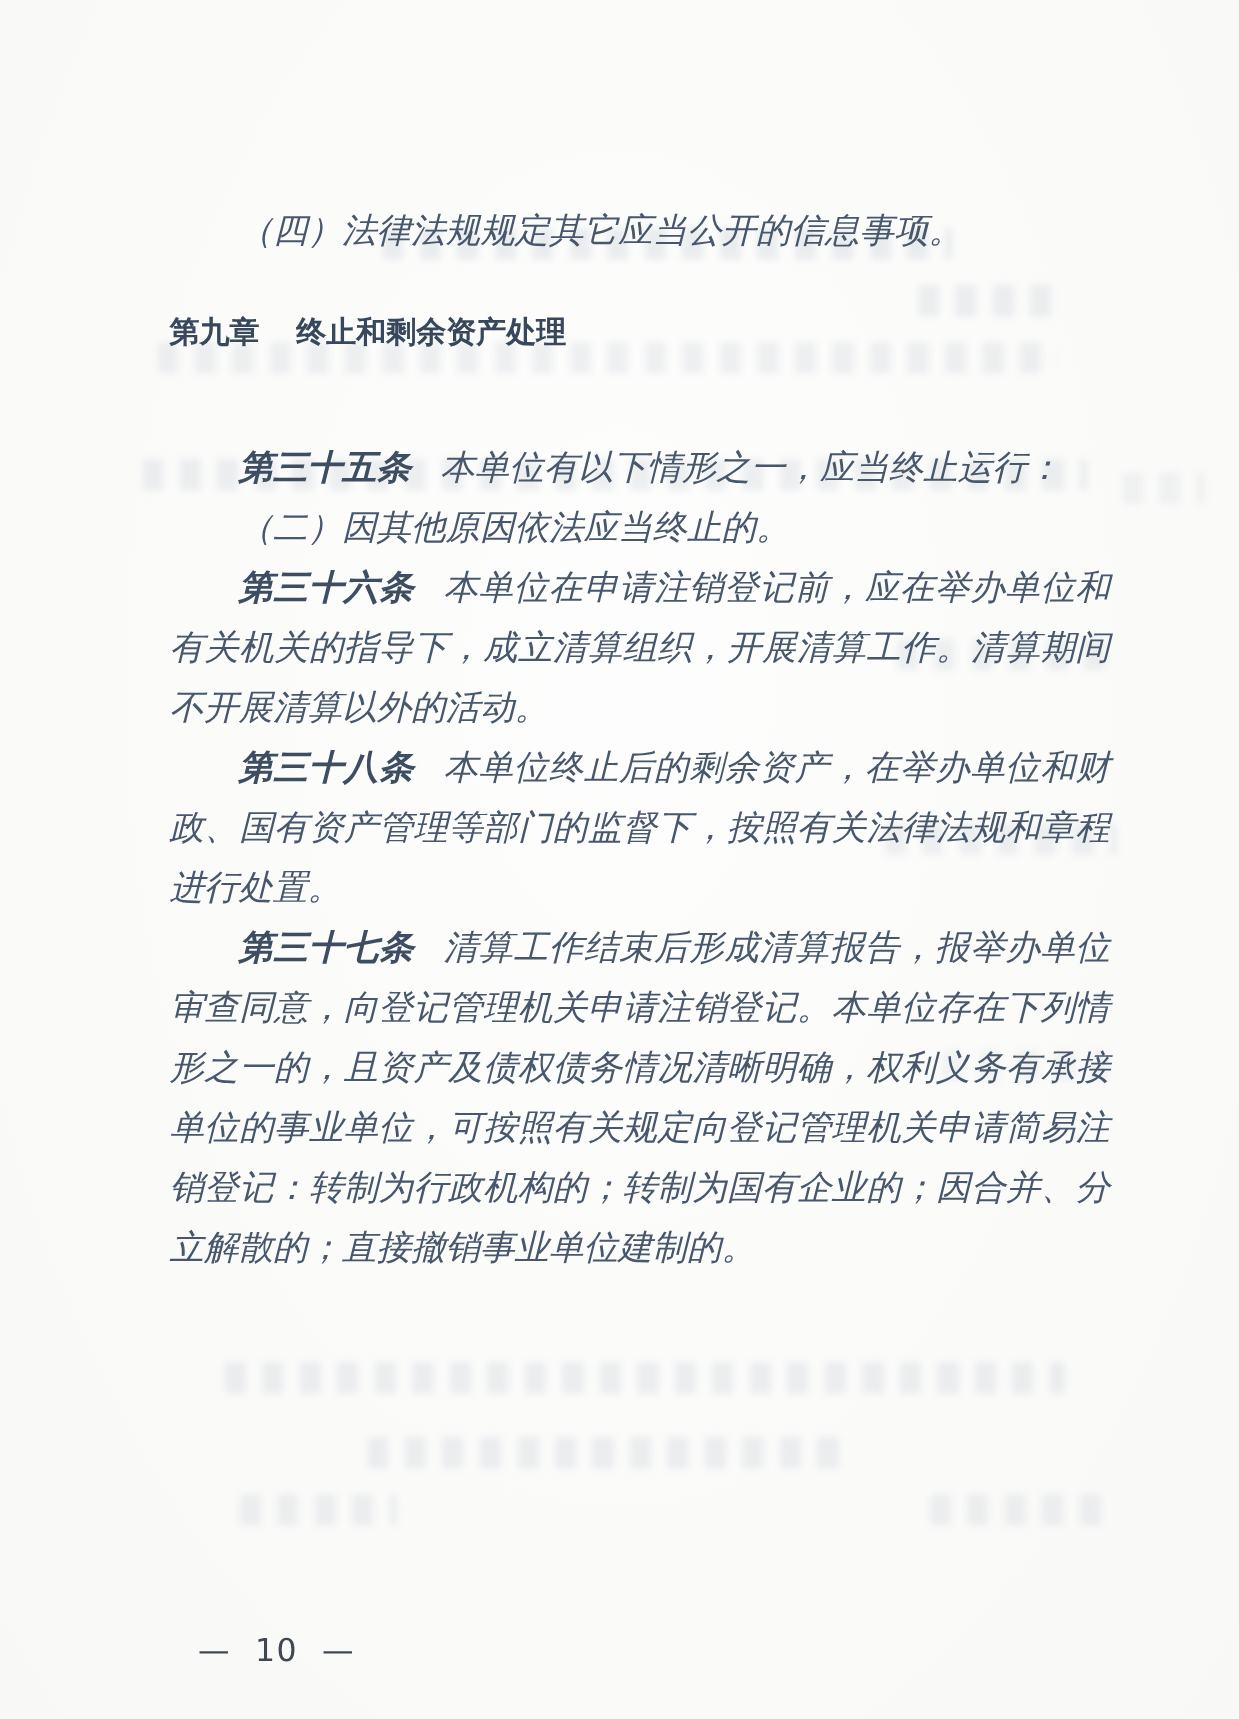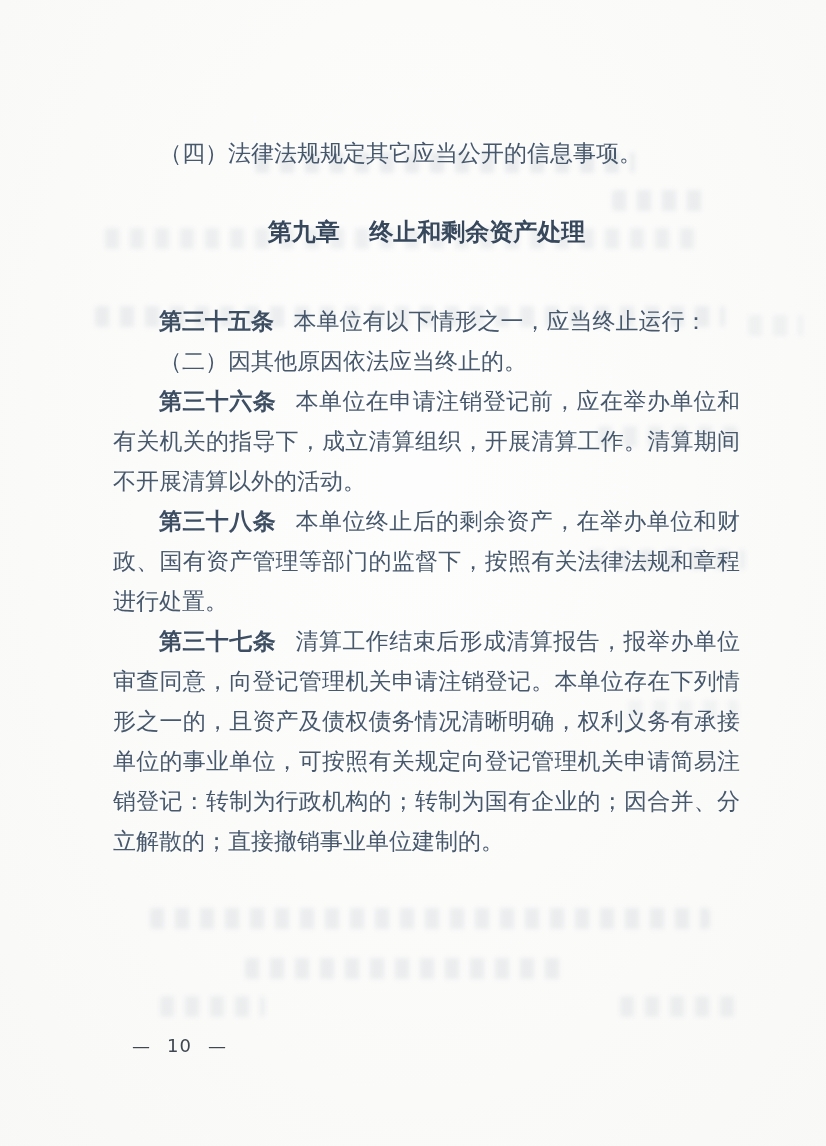--- a/index.html
+++ b/index.html
@@ -30,48 +30,48 @@
     font-size: 23px;
     line-height: 40px;
     text-align: justify;
     text-justify: inter-ideograph;
   }
   .para {
     margin: 0;
   }
   .indent {
     text-indent: 2em;
+    font-style: italic;
   }
   .article-lead {
     font-weight: 700;
     color: #3d4e62;
     margin-right: 0.85em;
   }
   .chapter {
-    margin: 38px 0 50px 0;
-    font-size: 24px;
+    margin: 28px 0 50px 0;
+    font-size: 20px;
     line-height: 40px;
     font-weight: 700;
     color: #37485c;
-    text-align: center;
     text-indent: 0;
     font-family: "Liberation Sans", "DejaVu Sans", sans-serif;
   }
   .chapter .chapter-title-span {
     margin-left: 0.95em;
   }
   .chapter-10 {
     margin-top: 48px;
     margin-bottom: 0;
   }
   .page-number {
     position: absolute;
     left: 124px;
-    top: 1032px;
-    font-size: 18px;
+    top: 1086px;
+    font-size: 21px;
     line-height: 28px;
     color: #3f4750;
     font-family: "DejaVu Sans", "Liberation Sans", sans-serif;
     letter-spacing: 1px;
   }
   .page-number span { margin: 0 8px; }
   
   .ghost {
     position: absolute;
     height: 21px;

